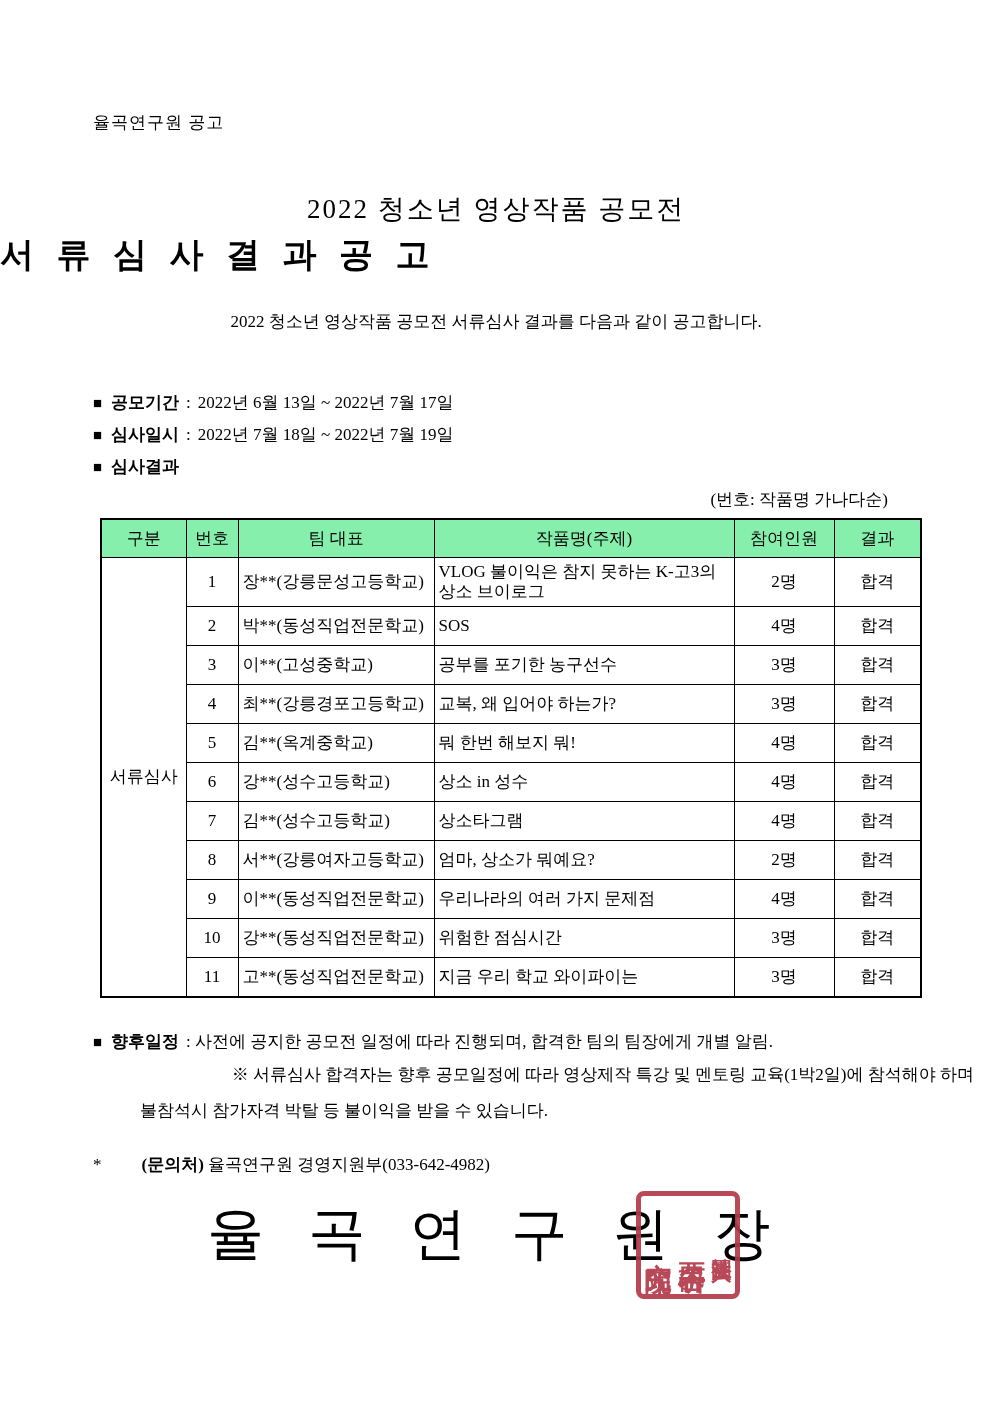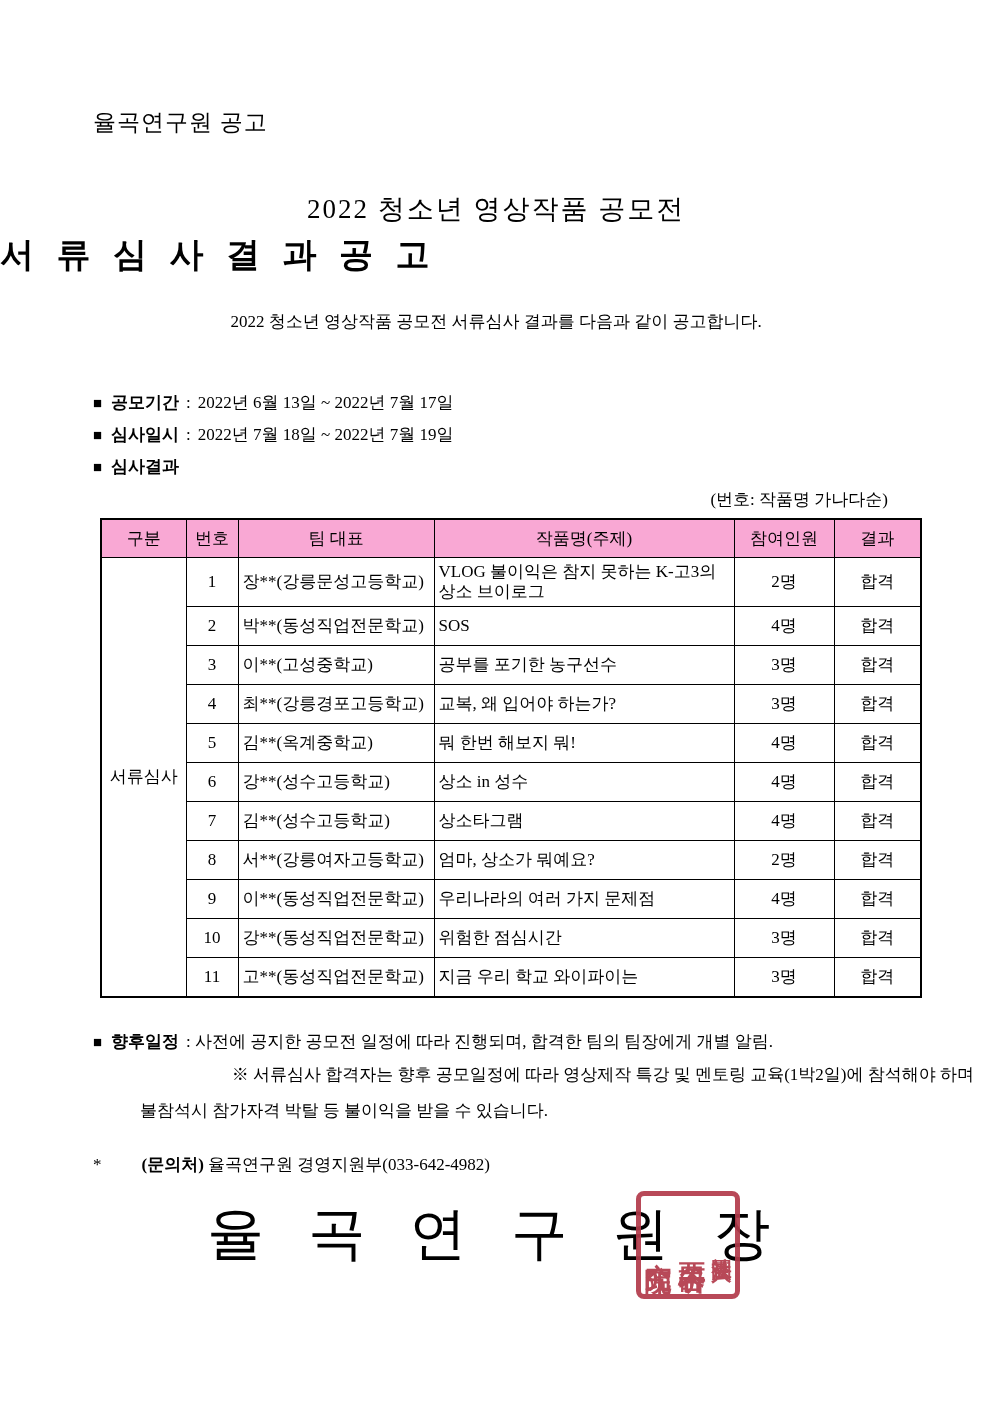--- a/index.html
+++ b/index.html
@@ -7,21 +7,21 @@
     position:relative;
     width:992px;
     height:1403px;
     background:#ffffff;
     font-family:"Liberation Serif","DejaVu Serif",serif;
     color:#000000;
     overflow:hidden;
   }
   .announcer{
     margin:112px 0 4px 93px;
-    font-size:23px;
+    font-size:17px;
     line-height:21px;
     letter-spacing:1px;
   }
   .title-small{
     margin-top:62px;
     text-align:center;
     font-size:27px;
     line-height:28px;
     letter-spacing:2px;
   }
@@ -63,21 +63,21 @@
   table.results{
     margin:7px 0 0 100px;
     border-collapse:collapse;
     border:2px solid #000;
     table-layout:fixed;
     width:820px;
     font-size:17px;
   }
   table.results th{
     border:1px solid #000;
-    background:#f9a8d4;
+    background:#86efac;
     font-weight:normal;
     height:37px;
     text-align:center;
     padding:0 2px;
   }
   table.results td{
     border:1px solid #000;
     height:38px;
     padding:0 4px;
     line-height:20px;

